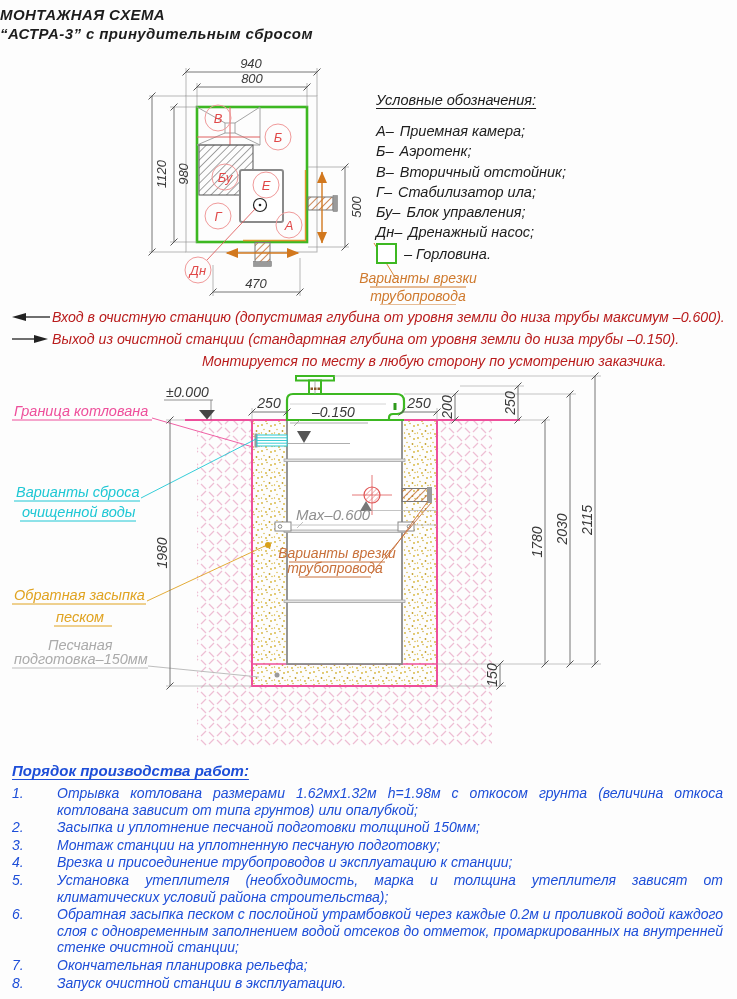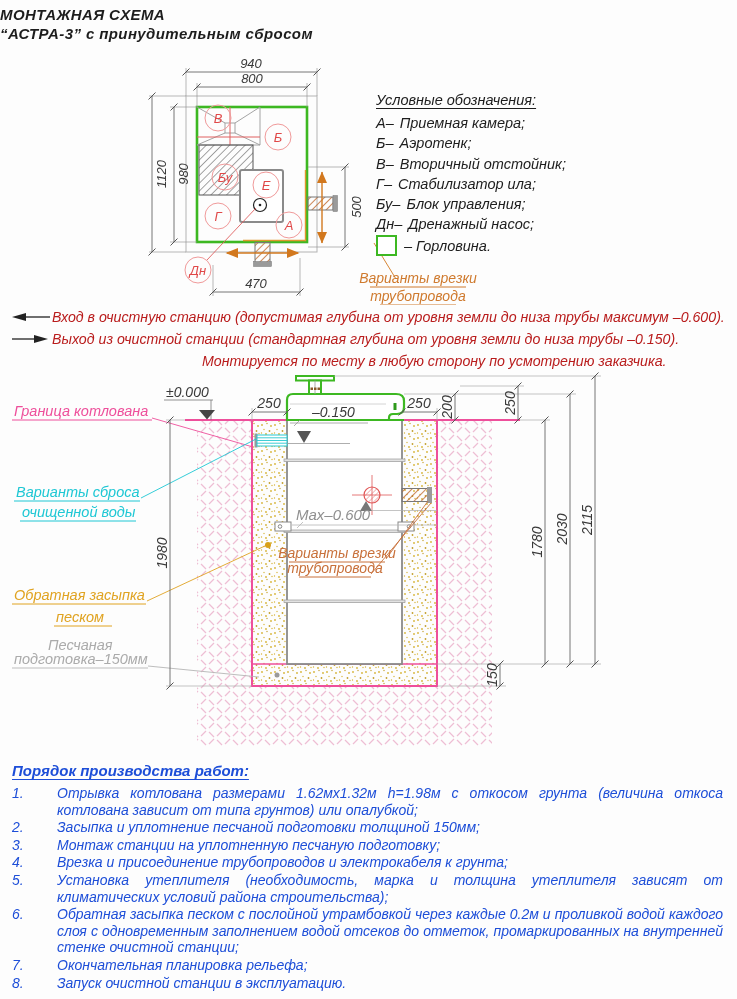--- a/index.html
+++ b/index.html
@@ -4,21 +4,21 @@
 <style>
   html,body{margin:0;padding:0;background:#e8e8e8;}
   .page{position:relative;width:737px;height:999px;background:#fdfdfd;overflow:hidden;
         font-family:"Liberation Sans",sans-serif;}
   .abs{position:absolute;}
   
   .title{top:5px;left:0;width:737px;text-align:left;color:#1d1d1d;}
   .title div{font-size:15px;font-weight:bold;font-style:italic;letter-spacing:.4px;line-height:19px;}
   
   .legend{top:92px;left:376px;width:250px;color:#1d1d1d;font-size:14.5px;font-style:italic;}
-  .legend .hd{text-decoration:underline;text-underline-offset:3px;margin-bottom:5px;}
+  .legend .hd{text-decoration:underline;text-underline-offset:3px;margin-bottom:13px;}
   .legend .row{line-height:20.3px;white-space:nowrap;}
   .legend .k{display:inline-block;margin-right:6px;}
   .swatch{display:inline-block;width:17px;height:17px;border:2.5px solid #3db822;
           vertical-align:-5px;margin-right:7px;background:#fff;}
   
   .ionotes{top:306px;left:10px;width:720px;color:#b91c1c;font-size:14.2px;font-style:italic;}
   .ionotes .ln{display:flex;align-items:center;height:22px;white-space:nowrap;}
   .ionotes .ar{flex:0 0 42px;}
   .ionotes .cont{padding-left:192px;}
   
@@ -389,21 +389,21 @@
     <div class="item">
         <span class="n">2.</span>
         <span class="t">Засыпка и уплотнение песчаной подготовки толщиной 150мм;</span>
       </div>
     <div class="item">
         <span class="n">3.</span>
         <span class="t">Монтаж станции на уплотненную песчаную подготовку;</span>
       </div>
     <div class="item">
         <span class="n">4.</span>
-        <span class="t">Врезка и присоединение трубопроводов и электрокабеля к грунта;</span>
+        <span class="t">Врезка и присоединение трубопроводов и эксплуатацию к станции;</span>
       </div>
     <div class="item">
         <span class="n">5.</span>
         <span class="t">Установка утеплителя (необходимость, марка и толщина утеплителя зависят от климатических условий района строительства);</span>
       </div>
     <div class="item">
         <span class="n">6.</span>
         <span class="t">Обратная засыпка песком с послойной утрамбовкой через каждые 0.2м и проливкой водой каждого слоя с одновременным заполнением водой отсеков до отметок, промаркированных на внутренней стенке очистной станции;</span>
       </div>
     <div class="item">

